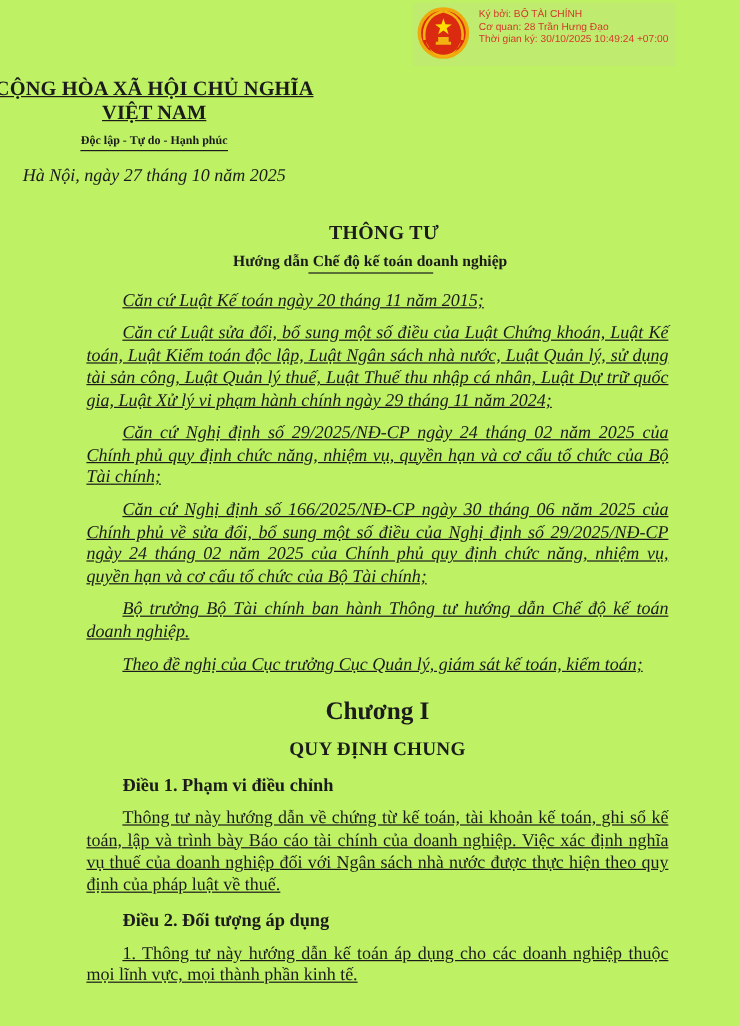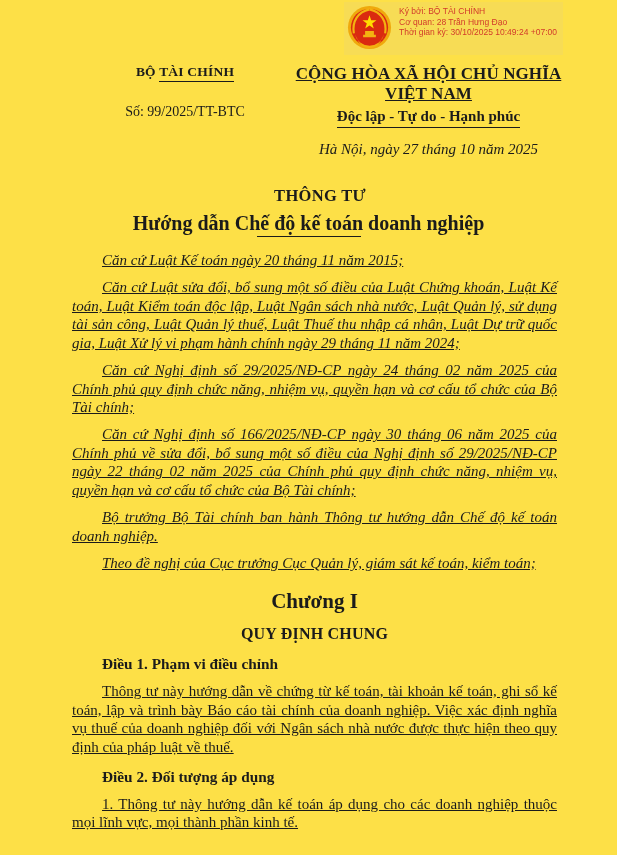--- a/index.html
+++ b/index.html
@@ -1,20 +1,20 @@
 <!DOCTYPE html>
 <html lang="vi"><head>
 <meta charset="utf-8">
 <style>
   html,body{margin:0;padding:0;background:#888;}
   .page{
     position:relative;
     width:617px;height:855px;
     margin:0 auto;
-    background:#fde047;
+    background:#bef264;
     overflow:hidden;
     font-family:"Liberation Serif","DejaVu Serif",serif;
     color:#1b1b1b;
   }
   
   .sig{
     position:absolute;left:344px;top:2px;
     display:flex;align-items:flex-start;gap:6px;
     background:rgba(205,200,192,0.12);
     padding:2px 6px 4px 2px;
@@ -27,26 +27,26 @@
   }
   
   .header{display:flex;padding-top:64px;}
   .header-left{margin-left:70px;width:230px;text-align:center;flex:0 0 auto;}
   .header-right{margin-left:-14px;width:285px;text-align:center;flex:0 0 auto;}
   .org-name{font-size:13.5px;font-weight:bold;letter-spacing:.2px;}
   .org-underline{border-bottom:1.5px solid #1b1b1b;padding-bottom:1.5px;}
   .doc-number{margin-top:24px;font-size:14px;}
   .national-title{font-size:17px;font-weight:bold;letter-spacing:.1px;text-decoration:underline;}
   .motto-wrap{margin-top:3px;}
-  .motto{display:inline-block;font-size:15px;font-weight:bold;
+  .motto{display:inline-block;font-size:10px;font-weight:bold;
          border-bottom:1.5px solid #1b1b1b;padding-bottom:2px;}
   .place-date{margin-top:13px;font-size:15px;font-style:italic;}
   
   .doc-title{text-align:center;margin-top:28px;font-weight:bold;font-size:16.5px;letter-spacing:.3px;padding-left:23px;}
-  .doc-subject{text-align:center;margin-top:6px;font-weight:bold;font-size:20px;}
+  .doc-subject{text-align:center;margin-top:6px;font-weight:bold;font-size:13px;}
   .subject-rule{width:104px;border:none;border-top:1.6px solid #1b1b1b;margin:1px auto 0;}
   
   .body{margin:14px 60px 0 72px;}
   .body p{
     font-size:15px;line-height:18.6px;
     text-align:justify;text-indent:30px;
     margin:8.5px 0;
     text-decoration:underline;
   }
   .preamble p{font-style:italic;}
@@ -76,47 +76,40 @@
       </svg>
     </span>
     <span class="sig-text">
       <span>Ký bởi: BỘ TÀI CHÍNH</span><br>
       <span>Cơ quan: 28 Trần Hưng Đạo</span><br>
       <span>Thời gian ký: 30/10/2025 10:49:24 +07:00</span>
     </span>
   </div>
 
   <div class="header">
-    <div class="header-left">
-      <div class="org-name">
-        <span>BỘ</span>
-        <span class="org-underline">TÀI CHÍNH</span>
-      </div>
-      <div class="doc-number">Số: 99/2025/TT-BTC</div>
-    </div>
     <div class="header-right">
       <div class="national-title">CỘNG HÒA XÃ HỘI CHỦ NGHĨA VIỆT NAM</div>
       <div class="motto-wrap">
         <span class="motto">Độc lập - Tự do - Hạnh phúc</span>
       </div>
       <div class="place-date">Hà Nội, ngày 27 tháng 10 năm 2025</div>
     </div>
   </div>
 
   <div class="doc-title">THÔNG TƯ</div>
   <div class="doc-subject">Hướng dẫn Chế độ kế toán doanh nghiệp</div>
   <hr class="subject-rule">
 
   <div class="body">
 
     <div class="preamble">
       <p>Căn cứ Luật Kế toán ngày 20 tháng 11 năm 2015;</p>
       <p>Căn cứ Luật sửa đổi, bổ sung một số điều của Luật Chứng khoán, Luật Kế toán, Luật Kiểm toán độc lập, Luật Ngân sách nhà nước, Luật Quản lý, sử dụng tài sản công, Luật Quản lý thuế, Luật Thuế thu nhập cá nhân, Luật Dự trữ quốc gia, Luật Xử lý vi phạm hành chính ngày 29 tháng 11 năm 2024;</p>
       <p>Căn cứ Nghị định số 29/2025/NĐ-CP ngày 24 tháng 02 năm 2025 của Chính phủ quy định chức năng, nhiệm vụ, quyền hạn và cơ cấu tổ chức của Bộ Tài chính;</p>
-      <p>Căn cứ Nghị định số 166/2025/NĐ-CP ngày 30 tháng 06 năm 2025 của Chính phủ về sửa đổi, bổ sung một số điều của Nghị định số 29/2025/NĐ-CP ngày 22 tháng 02 năm 2025 của Chính phủ quy định chức năng, nhiệm vụ, quyền hạn và cơ cấu tổ chức của Bộ Tài chính;</p>
+      <p>Căn cứ Nghị định số 166/2025/NĐ-CP ngày 30 tháng 06 năm 2025 của Chính phủ về sửa đổi, bổ sung một số điều của Nghị định số 29/2025/NĐ-CP ngày 24 tháng 02 năm 2025 của Chính phủ quy định chức năng, nhiệm vụ, quyền hạn và cơ cấu tổ chức của Bộ Tài chính;</p>
       <p>Bộ trưởng Bộ Tài chính ban hành Thông tư hướng dẫn Chế độ kế toán doanh nghiệp.</p>
       <p>Theo đề nghị của Cục trưởng Cục Quản lý, giám sát kế toán, kiểm toán;</p>
     </div>
 
     <div class="chapter">
       <div class="chapter-no">Chương I</div>
       <div class="chapter-name">QUY ĐỊNH CHUNG</div>
     </div>
 
     <div class="article">

